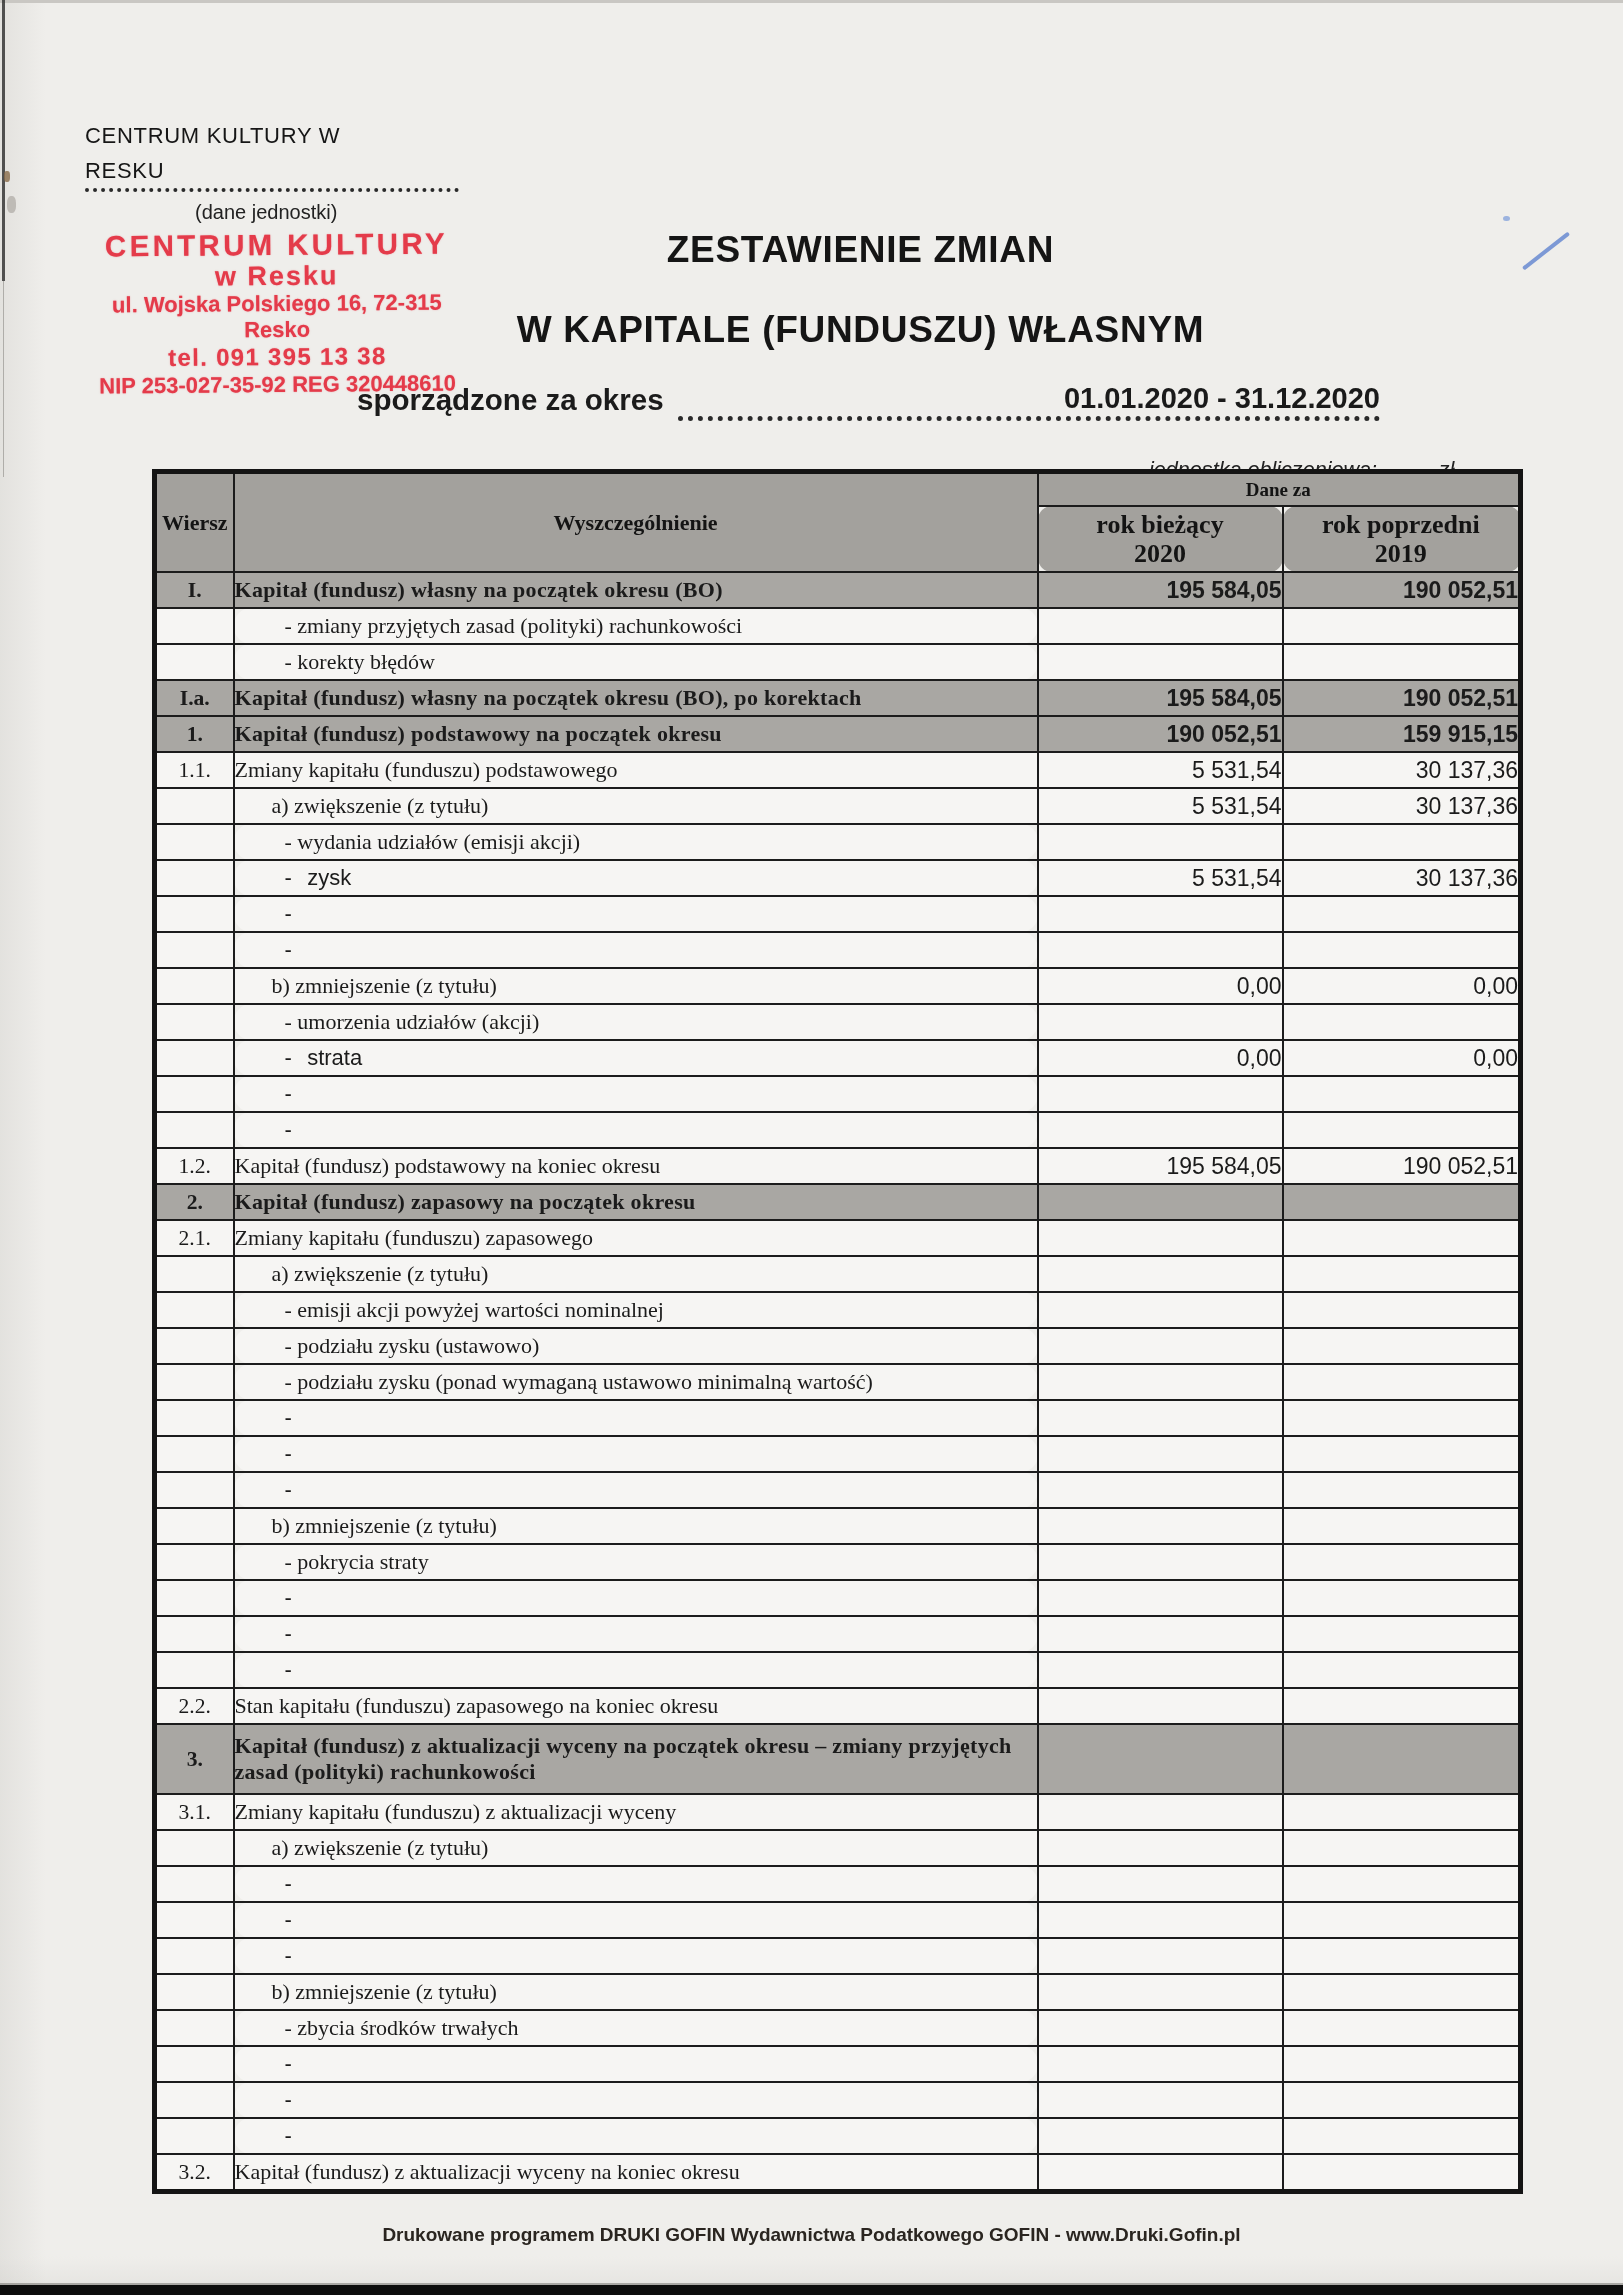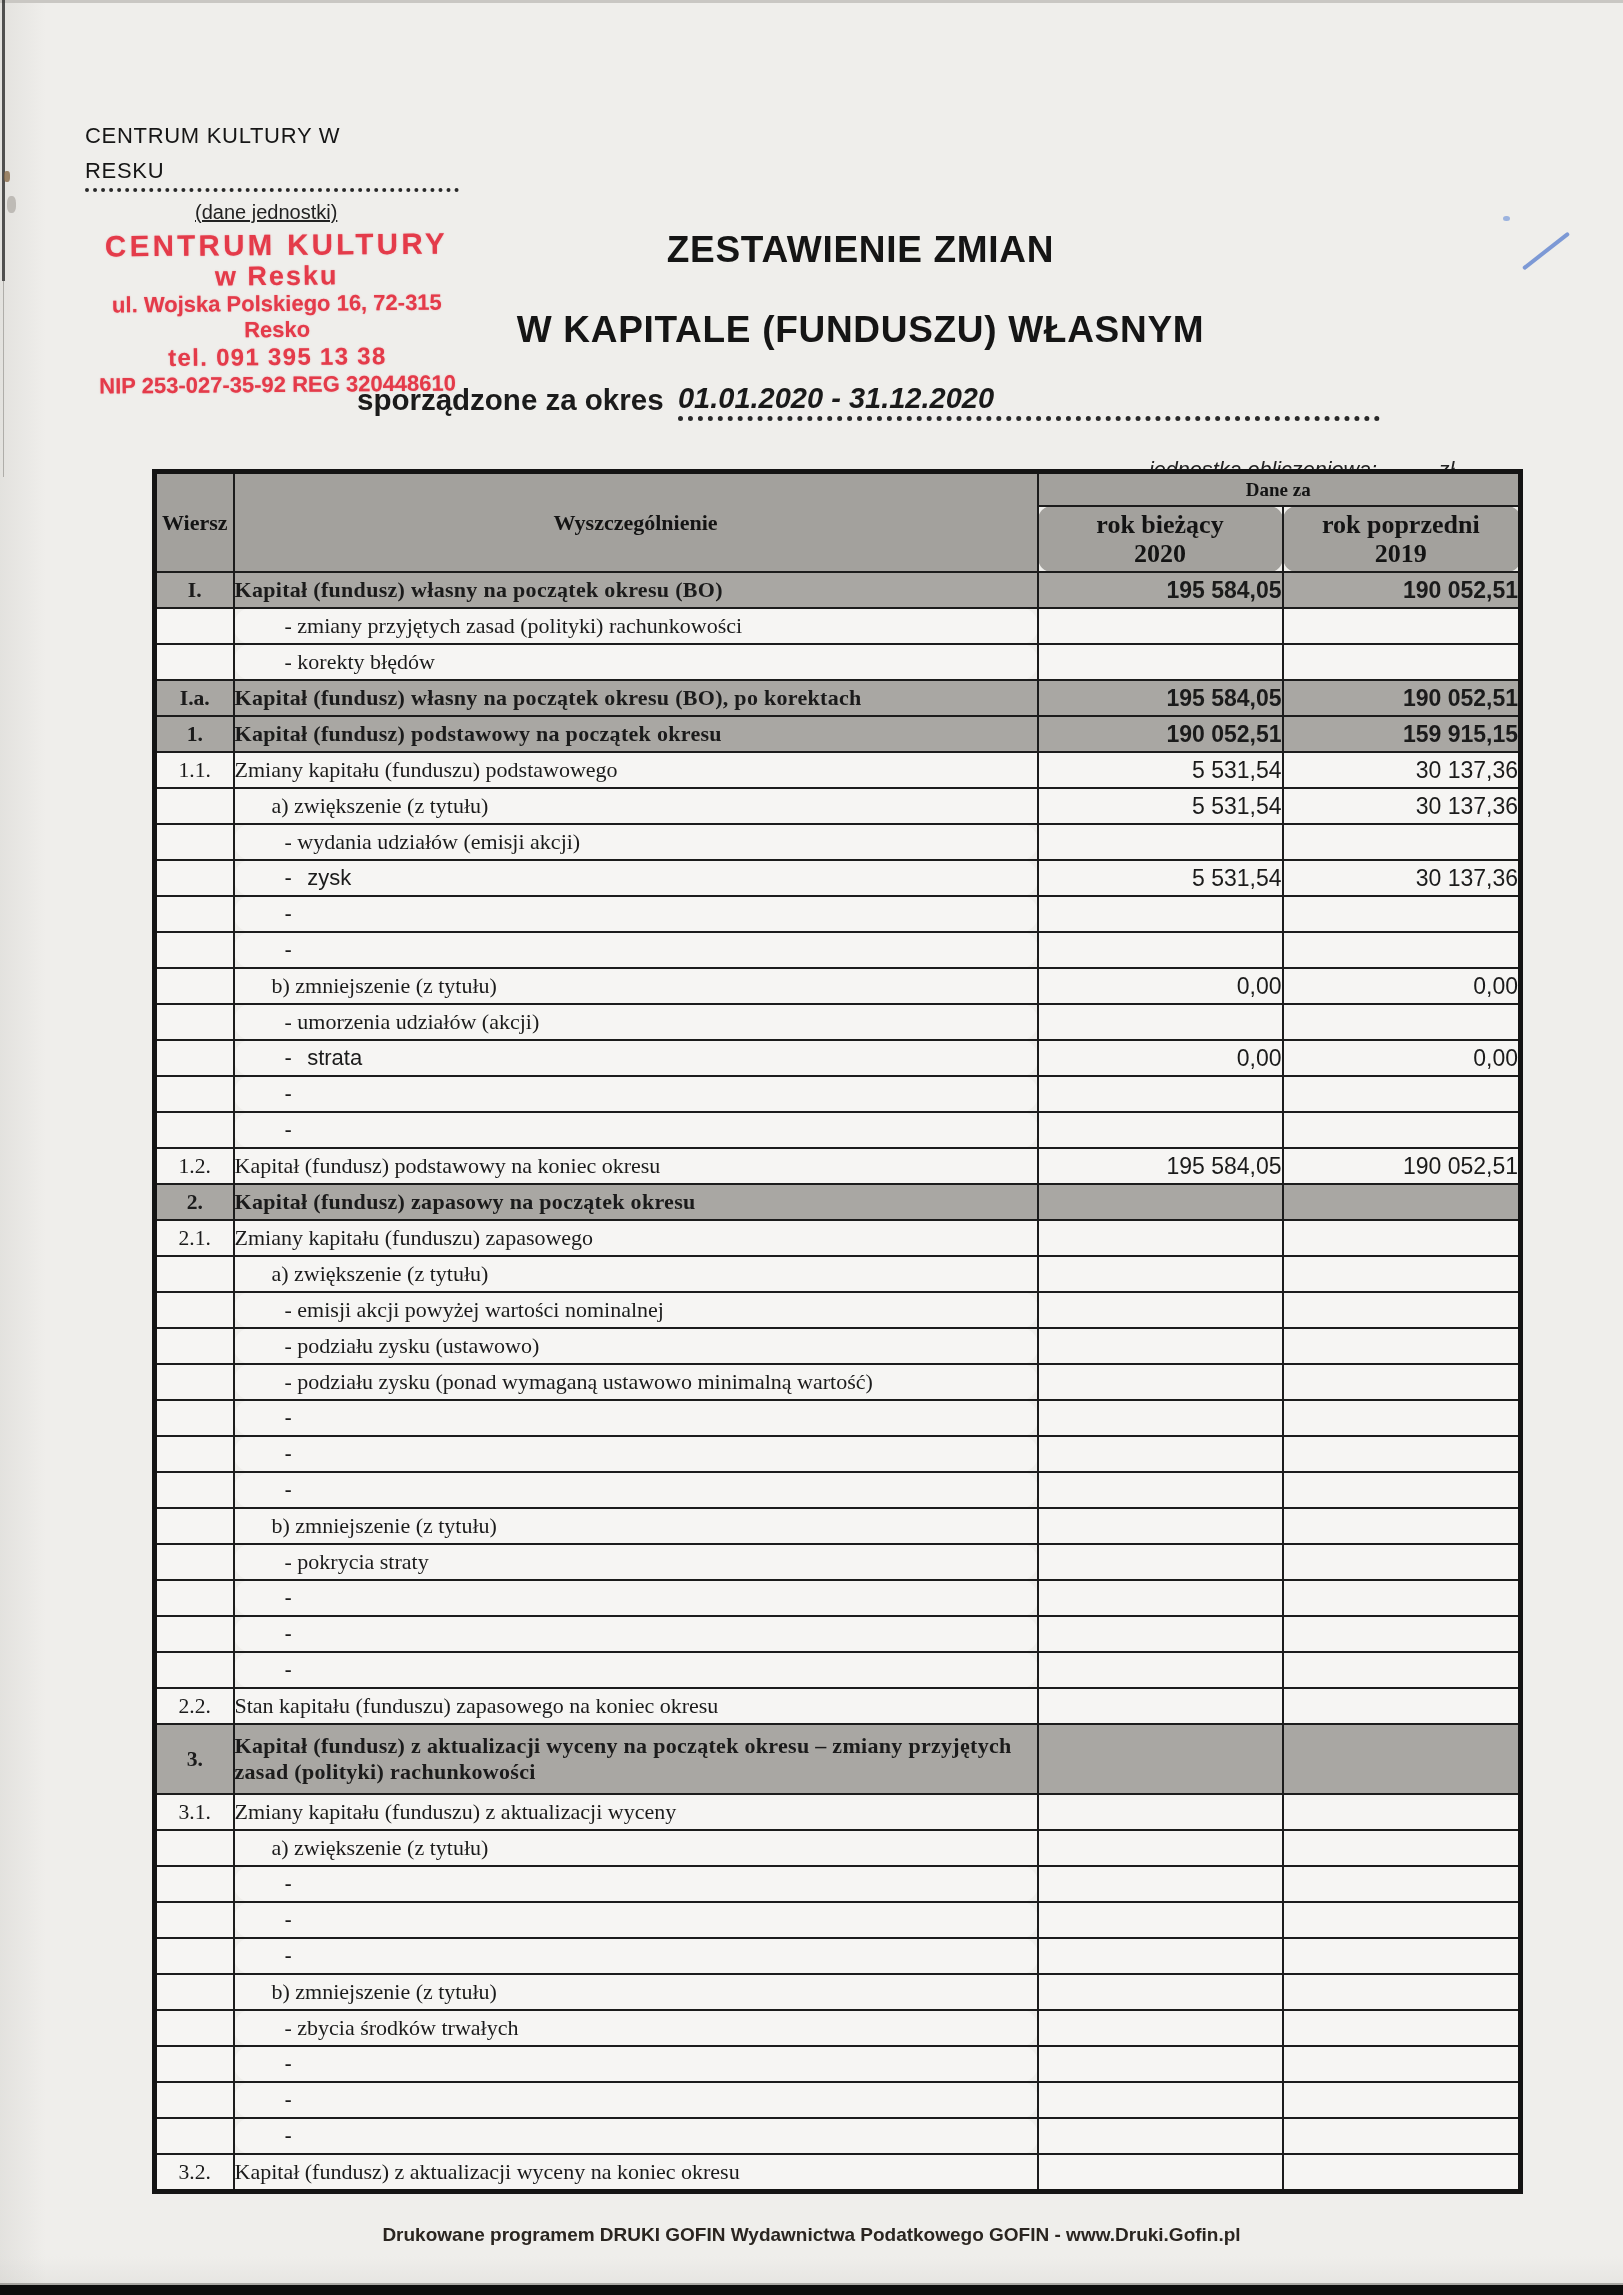--- a/index.html
+++ b/index.html
@@ -20,42 +20,42 @@
   .speck2{position:absolute;left:6.5px;top:196px;width:9.2px;height:17px;background:#b9b6b1;opacity:.9;border-radius:40%;}
   .blue-mark{position:absolute;left:1517px;top:249px;width:58px;height:3.9px;background:#3f6cc9;opacity:.65;transform:rotate(-38deg);border-radius:2px;}
   .blue-dot{position:absolute;left:1503px;top:216px;width:6.5px;height:5.2px;background:#4a77d4;opacity:.5;border-radius:50%;}
   .bottom-bar{position:absolute;left:0;bottom:0;width:100%;height:9.8px;background:#0d0d0d;}
   .bottom-smudge{position:absolute;left:0;bottom:9.8px;width:100%;height:2.6px;background:#6b6965;opacity:.5;}
 
   
   .unit-block{position:absolute;left:85px;top:118px;}
   .unit-line{font-size:22px;line-height:35px;letter-spacing:0.7px;color:#161616;}
   .unit-dotline{width:374px;border-bottom:4.6px dotted #2a2a2a;height:2.6px;margin-top:-2.6px;}
-  .unit-caption{font-size:20px;color:#222;margin-top:9.2px;margin-left:110px;text-decoration:underline;}
+  .unit-caption{font-size:20px;color:#222;margin-top:9.2px;margin-left:110px;}
 
   
   .stamp{
     position:absolute;left:84px;top:228px;width:386px;text-align:center;
     color:#e43b4a;font-weight:bold;transform:rotate(-.5deg);
     text-shadow:0 0 1.3px rgba(228,59,74,.55);
   }
   .stamp-l1{font-size:29.5px;line-height:33px;letter-spacing:3.3px;}
   .stamp-l2{font-size:27px;line-height:30px;letter-spacing:2px;}
   .stamp-l3{font-size:22px;line-height:26px;}
   .stamp-l4{font-size:24px;line-height:27.5px;letter-spacing:1.3px;}
   .stamp-l5{font-size:22px;line-height:27.5px;}
 
   
   .title1,.title2{position:absolute;left:49px;right:-49px;text-align:center;font-weight:bold;color:#151515;}
   .title1{top:229px;font-size:37px;letter-spacing:0.7px;}
   .title2{top:309px;font-size:37px;letter-spacing:0.7px;}
   .period-row{position:absolute;left:357px;top:378px;display:flex;align-items:flex-end;}
   .period-label{font-size:29.5px;font-weight:bold;padding-bottom:3.9px;}
   .period-dots{position:relative;margin-left:14.4px;width:702px;border-bottom:5.2px dotted #2a2a2a;height:38px;}
-  .period-value{position:absolute;left:0;right:0;bottom:1.3px;text-align:left;font-size:29px;font-weight:bold;color:#1a1a1a;font-style:italic;}
+  .period-value{position:absolute;left:0;right:0;bottom:1.3px;text-align:right;font-size:29px;font-weight:bold;color:#1a1a1a;}
 
   .unit-measure{position:absolute;left:1149px;top:457px;font-size:21.6px;font-style:italic;color:#222;display:flex;align-items:flex-end;}
   .um-dots{display:inline-block;width:46px;border-bottom:3.9px dotted #2a2a2a;height:3.9px;margin:0 6.5px 5.2px 9.2px;}
   .um-dots.tail{width:51px;}
 
   
   table.main{
     position:absolute;left:152px;top:469px;width:1365px;
     border-collapse:collapse;table-layout:fixed;
     font-family:"Liberation Serif","DejaVu Serif",serif;

